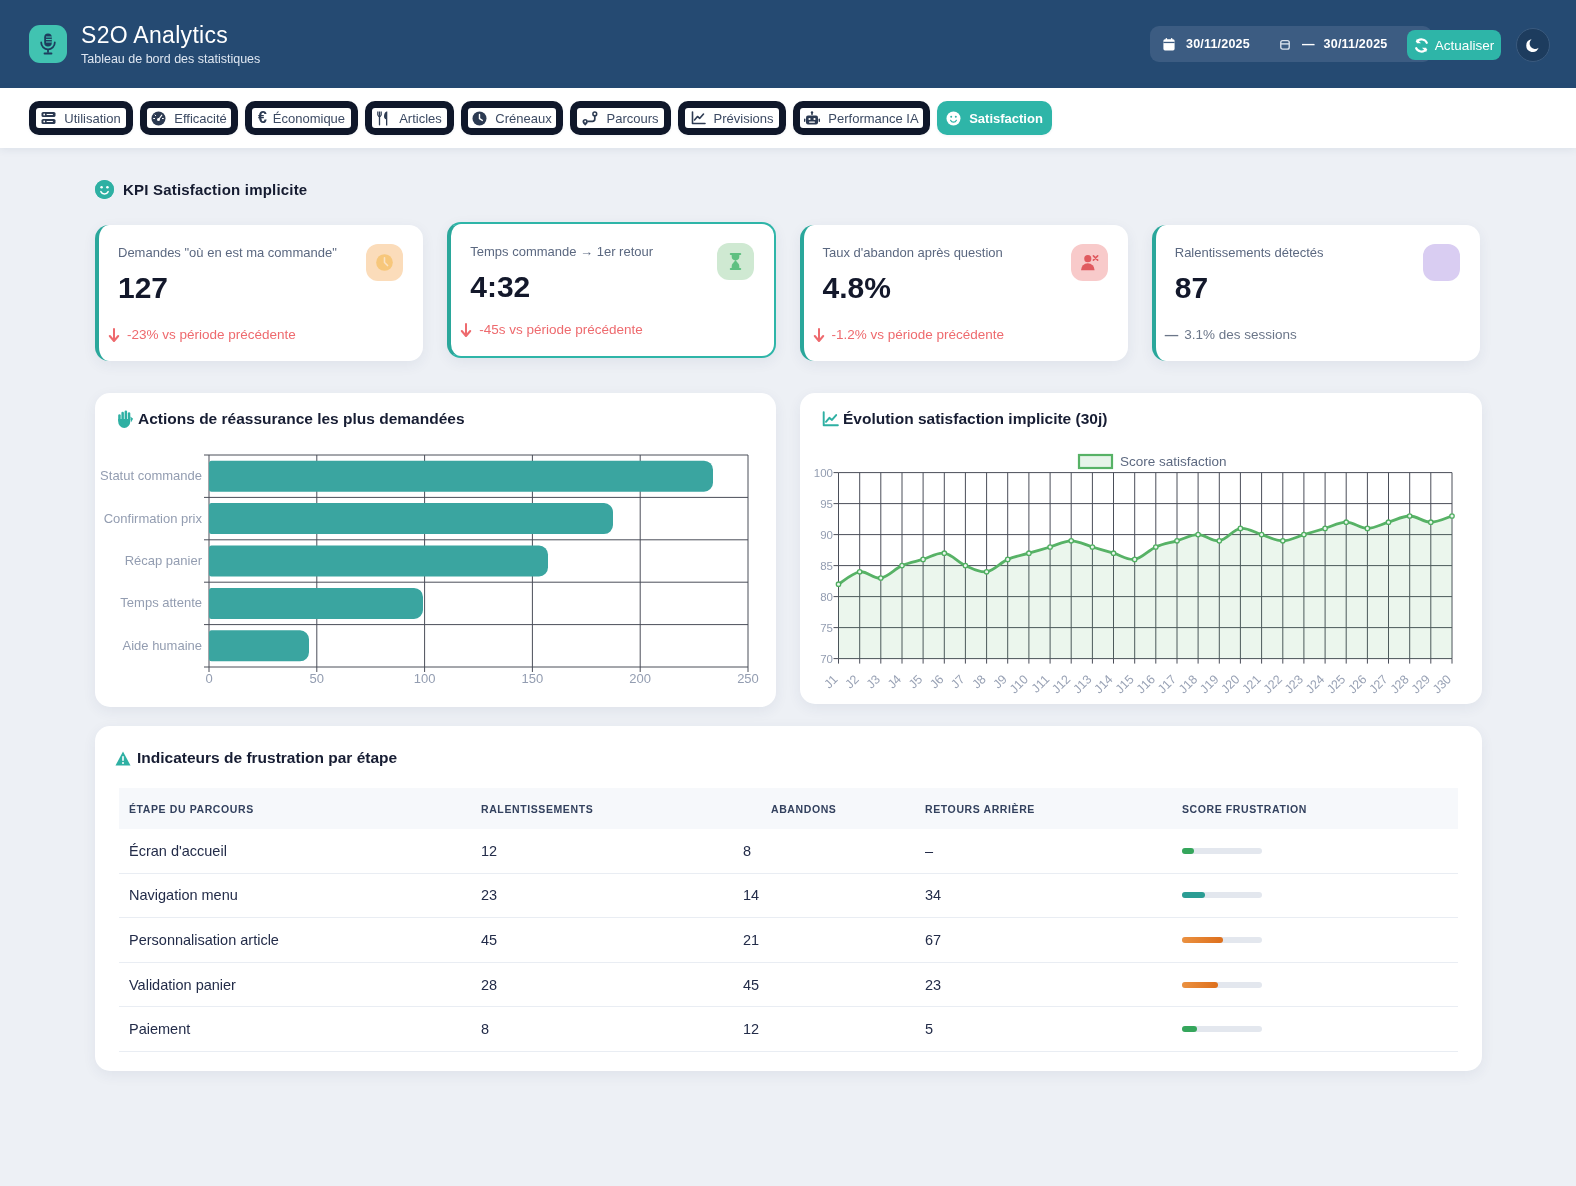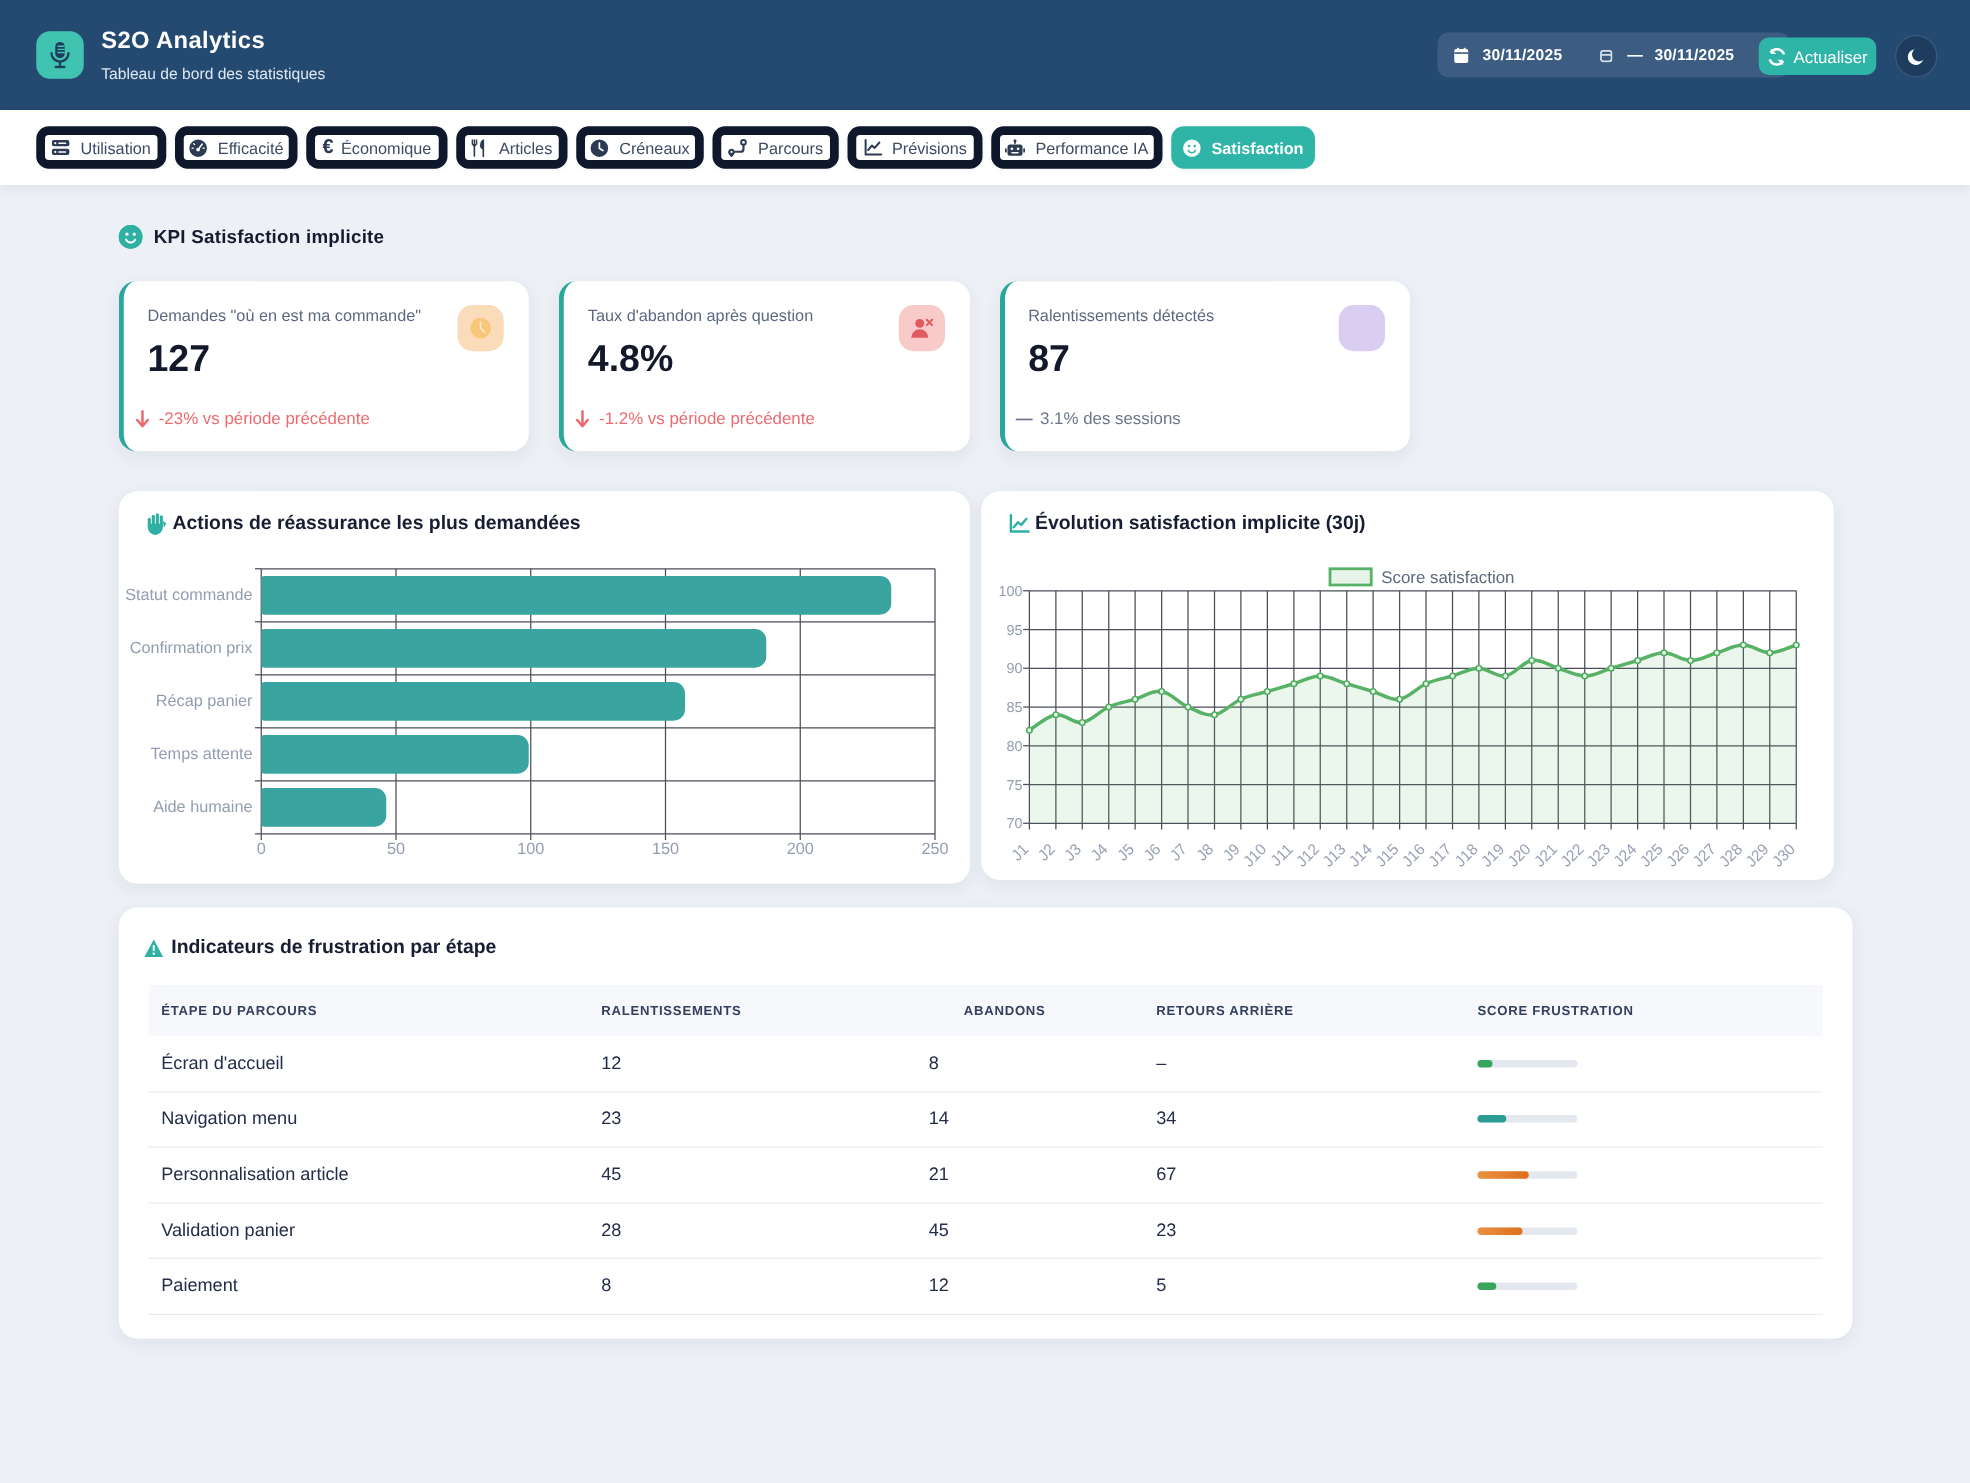--- a/index.html
+++ b/index.html
@@ -1,42 +1,42 @@
 <!DOCTYPE html>
 <html lang="fr"><head>
 <meta charset="utf-8">
 <title>S2O Analytics</title>
 <style>
 * { margin:0; padding:0; box-sizing:border-box; }
 html,body { width:1576px; height:1186px; }
 body { background:#edf0f5; font-family:"Liberation Sans", sans-serif; position:relative; overflow:hidden; }
 .topbar { position:absolute; top:0; left:0; width:1576px; height:88px; background:#254a72; }
 .logo { position:absolute; left:29px; top:25px; width:38px; height:38px; border-radius:11px; background:#41c3b1; display:flex; align-items:center; justify-content:center; }
-.htitle { position:absolute; left:81px; top:22px; color:#fff; font-size:19px; font-weight:bold; letter-spacing:0.3px; }
+.htitle { position:absolute; left:81px; top:22px; color:#fff; font-size:23px; font-weight:normal; letter-spacing:0.3px; }
 .hsub { position:absolute; left:81px; top:52px; color:#dfe7f2; font-size:12.5px; }
 .datepill { position:absolute; left:1150px; top:26px; width:282px; height:36px; background:#3c5c82; border-radius:9px; display:flex; align-items:center; color:#fff; font-size:12.5px; font-weight:bold; letter-spacing:0.2px; }
 .refbtn { position:absolute; left:1407px; top:30px; width:94px; height:30px; background:#2eb5a8; border-radius:8px; display:flex; align-items:center; justify-content:center; gap:6px; color:#fff; font-size:13.5px; }
 .moon { position:absolute; left:1516px; top:28px; width:34px; height:34px; border-radius:50%; background:#1d3c5e; border:1px solid #3a5a7e; display:flex; align-items:center; justify-content:center; }
 .tabsbar { position:absolute; top:88px; left:0; width:1576px; height:60px; background:#fff; box-shadow:0 2px 8px rgba(40,60,100,0.08); }
 .tabs { position:absolute; left:29px; top:13px; display:flex; gap:7px; }
 .tab { height:34px; border:7px solid #0f172a; border-radius:10px; background:#fff; display:flex; align-items:center; justify-content:center; gap:8px; color:#3c4a63; font-size:13px; box-shadow:0 1px 3px rgba(40,60,100,0.06); }
 .tab.active { background:#2eb5a8; border-color:#2eb5a8; color:#fff; font-weight:bold; }
 .content { position:absolute; left:95px; top:148px; width:1387px; }
 .secthead { position:absolute; top:32px; left:0; display:flex; align-items:center; gap:9px; }
 .secthead .circ { width:19px; height:19px; border-radius:50%; background:#2eb0a3; display:flex; align-items:center; justify-content:center; }
 .secthead .t { font-size:15px; font-weight:bold; color:#151b30; letter-spacing:0.2px; }
 .kpis { position:absolute; top:77px; left:0; width:1387px; display:flex; gap:24px; }
 .kpi { position:relative; width:328.25px; height:136px; background:#fff; border-radius:14px; border-left:4px solid #2aa79b; box-shadow:0 4px 14px rgba(40,60,100,0.07); }
 .kpi.hl { height:136px; margin-top:-3px; border:2px solid #2eb5a8; border-left:4px solid #2aa79b; }
 .kpi .kt { position:absolute; left:19px; top:20px; font-size:13px; color:#5b6880; }
 .kpi .kv { position:absolute; left:19px; top:46px; font-size:30px; font-weight:bold; color:#13182b; }
 .kpi .kn { position:absolute; left:9px; bottom:19px; font-size:13.5px; color:#ee6a6e; display:flex; align-items:center; gap:7px; }
 .kpi .kn.gray { color:#6b7689; }
 .kpi .kic { position:absolute; right:20px; top:19px; width:37px; height:37px; border-radius:12px; display:flex; align-items:center; justify-content:center; }
-.cards2 { position:absolute; top:245px; left:0; display:flex; gap:9px; }
+.cards2 { position:absolute; top:245px; left:0; display:flex; gap:24px; }
 .chartcard { position:relative; background:#fff; border-radius:15px; box-shadow:0 4px 14px rgba(40,60,100,0.07); }
 .chartcard .ct { position:absolute; left:22px; top:17px; display:flex; align-items:center; gap:4px; font-size:15.5px; font-weight:bold; color:#171d33; }
 .tablecard { position:absolute; top:578px; left:0; width:1387px; height:345px; background:#fff; border-radius:15px; box-shadow:0 4px 14px rgba(40,60,100,0.07); }
 .trow { position:absolute; left:24px; width:1339px; height:44.6px; border-bottom:1px solid #e9edf3; font-size:14.5px; color:#232c49; }
 .trow span { position:absolute; top:50%; transform:translateY(-50%); }
 .trow .c1 { left:10px; } .trow .c2 { left:362px; } .trow .c3 { left:624px; } .trow .c4 { left:806px; }
 .trow .bar { left:1063px; width:80px; height:6px; background:#e3e7ee; border-radius:3px; }
 .trow .bar i { position:absolute; left:0; top:0; height:6px; border-radius:3px; display:block; }
 svg text { font-family:"Liberation Sans", sans-serif; }
 </style>
@@ -191,20 +191,37 @@
     <div class="kpi">
       <div class="kt">Demandes "où en est ma commande"</div>
       <div class="kv">127</div>
       <div class="kn"><svg width="12" height="14" viewBox="0 0 12 14">
             <path d="M6 1 v10 M1.8 8 l4.2 5 4.2 -5" fill="none" stroke="#ee6a6e" stroke-width="2" stroke-linecap="round" stroke-linejoin="round"></path>
           </svg>-23% vs période précédente</div>
       <div class="kic" style="background:#fbdcba">
           <svg width="21" height="21" viewBox="0 0 24 24">
             <circle cx="12" cy="12" r="9.5" fill="#f7c77b"></circle>
             <path d="M12 6.5 v5.5 l3.5 3.5" fill="none" stroke="#fbe3c4" stroke-width="1.8" stroke-linecap="round"></path>
+          </svg>
+        </div>
+    </div>
+    <div class="kpi hl">
+      <div class="kt">Temps commande → 1er retour</div>
+      <div class="kv">4:32</div>
+      <div class="kn"><svg width="12" height="14" viewBox="0 0 12 14">
+            <path d="M6 1 v10 M1.8 8 l4.2 5 4.2 -5" fill="none" stroke="#ee6a6e" stroke-width="2" stroke-linecap="round" stroke-linejoin="round"></path>
+          </svg>-45s vs période précédente</div>
+      <div class="kic" style="background:#cfe9d2">
+          <svg width="13" height="17" viewBox="0 0 17 22">
+            <g fill="#5fc081">
+              <rect x="1" y="0" width="15" height="2.6" rx="1.3"></rect>
+              <rect x="1" y="19.4" width="15" height="2.6" rx="1.3"></rect>
+              <path d="M3.5 2.6 h10 v2 a5 5 0 0 1 -10 0 z M3.5 19.4 h10 v-2 a5 5 0 0 0 -10 0 z"></path>
+              <path d="M8.5 9 l3 4 h-6 z"></path>
+            </g>
           </svg>
         </div>
     </div>
     <div class="kpi">
       <div class="kt">Taux d'abandon après question</div>
       <div class="kv">4.8%</div>
       <div class="kn"><svg width="12" height="14" viewBox="0 0 12 14">
             <path d="M6 1 v10 M1.8 8 l4.2 5 4.2 -5" fill="none" stroke="#ee6a6e" stroke-width="2" stroke-linecap="round" stroke-linejoin="round"></path>
           </svg>-1.2% vs période précédente</div>
       <div class="kic" style="background:#f8caca">

